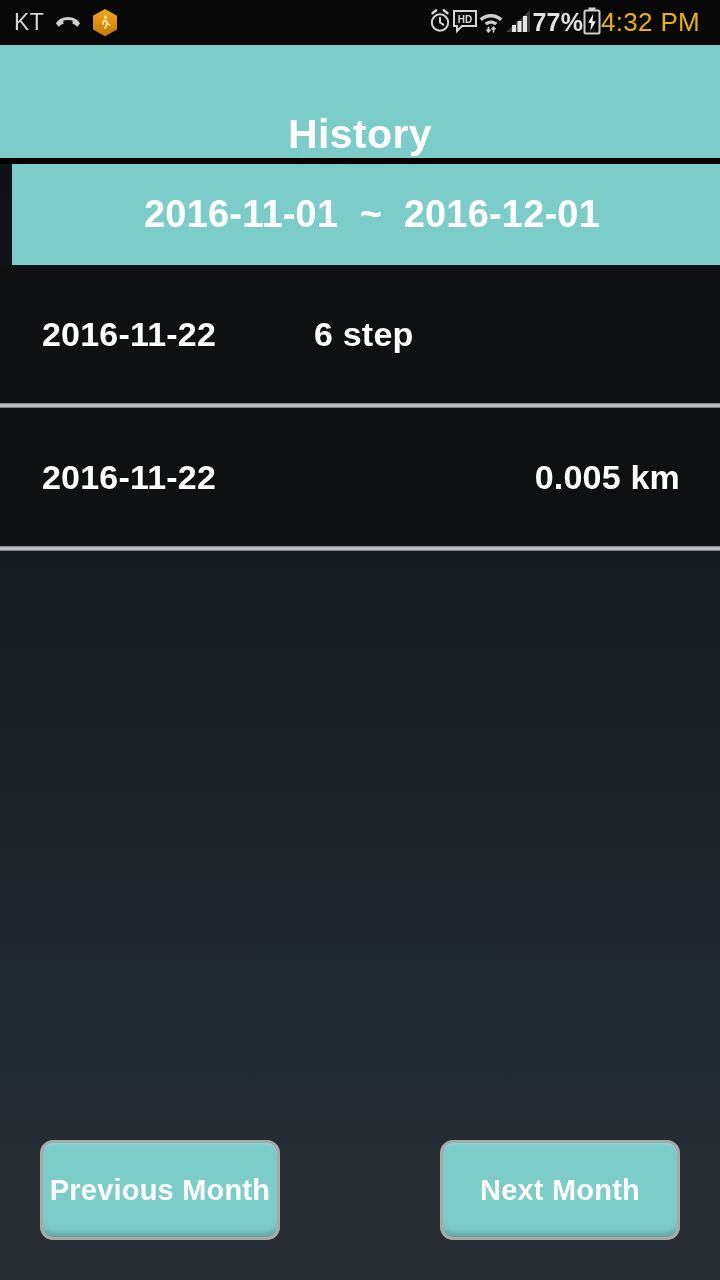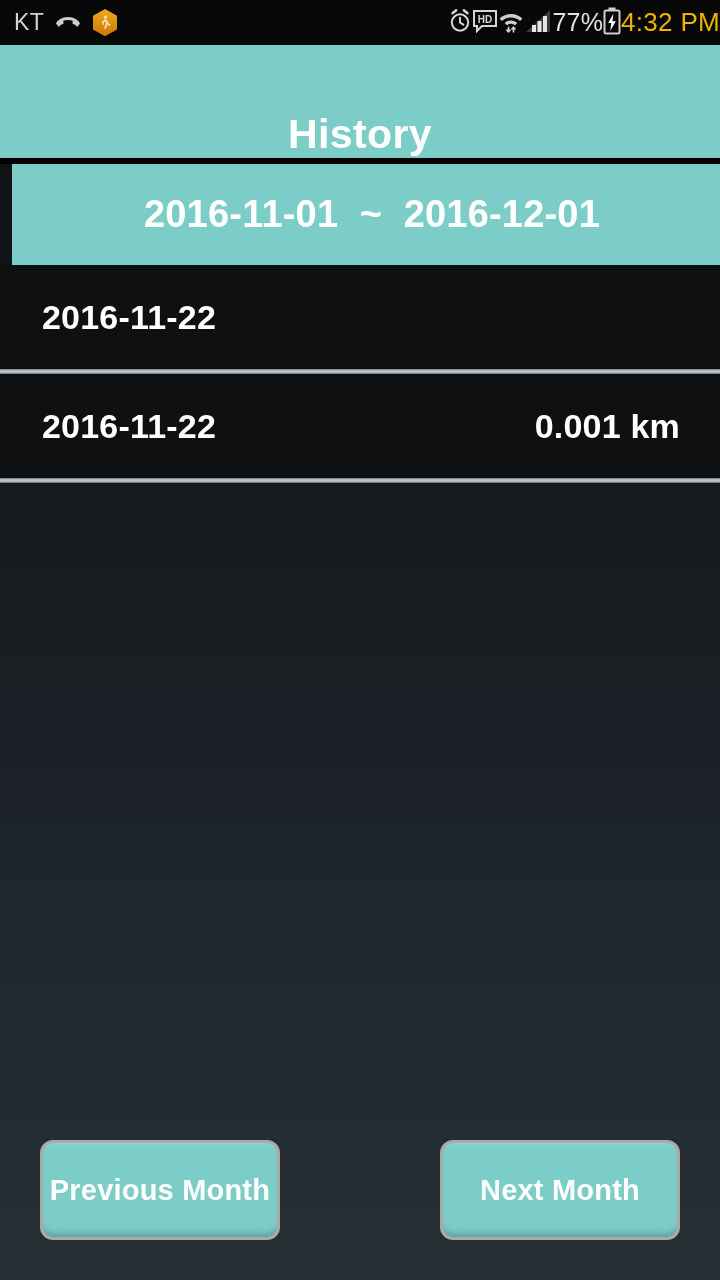--- a/index.html
+++ b/index.html
@@ -21,38 +21,38 @@
       #212931 78%,
       #272e33 100%);
   }
 
   
   .status-bar {
     position:absolute; top:0; left:0;
     width:720px; height:45px;
     background:#080808;
     display:flex; align-items:center;
-    padding:0 0 0 14px;
+    padding:0 20px 0 14px;
     color:#d8d8d8;
   }
   .sb-left { display:flex; align-items:center; gap:11px; }
   .sb-right { display:flex; align-items:center; margin-left:auto; }
 
   .carrier {
     font-size:23px; font-weight:400;
     color:#d2d2d2; letter-spacing:.5px;
   }
   .sb-ico { display:block; }
 
   .hex-badge {
     width:26px; height:28px; position:relative;
   }
 
   .sb-text {
-    font-size:25px; color:#e2e2e2; font-weight:400;
+    font-size:25px; color:#e2e2e2; font-weight:700;
     letter-spacing:.2px;
   }
   .clock { font-size:26px; color:#eab308; letter-spacing:.3px; }
 
   
   .title-bar {
     position:absolute; top:45px; left:0;
     width:720px; height:113px;
     background:#7ccdc8;
     display:flex; align-items:flex-end; justify-content:center;
@@ -77,21 +77,21 @@
   .range-text {
     color:#ffffff; font-size:38px; font-weight:bold;
     letter-spacing:.2px; white-space:pre;
   }
 
   
   .list { position:absolute; top:265px; left:0; width:720px; }
 
   .row {
     position:relative;
-    width:720px; height:104px;
+    width:720px; height:138px;
     background:#0e1012;
     display:flex; align-items:center;
   }
   .row .col {
     color:#ffffff; font-size:34px; font-weight:bold;
     letter-spacing:.2px;
   }
   .col-date  { position:absolute; left:42px; }
   .col-steps { position:absolute; left:314px; }
   .col-dist  { position:absolute; right:40px; }
@@ -212,26 +212,27 @@
   <div class="bar-divider"></div>
 
   <div class="range-bar">
     <span class="range-text">2016-11-01  ~  2016-12-01</span>
   </div>
 
   <div class="list">
 
     <div class="row">
       <span class="col col-date">2016-11-22</span>
+      <span class="col col-steps">6 step</span>
     </div>
     <div class="row-sep"></div>
 
     <div class="row">
       <span class="col col-date">2016-11-22</span>
-      <span class="col col-dist">0.001 km</span>
+      <span class="col col-dist">0.005 km</span>
     </div>
     <div class="row-sep"></div>
 
   </div>
 
   <div class="btn-bar">
     <div class="month-btn btn-next">Next Month</div>
     <div class="month-btn btn-prev">Previous Month</div>
   </div>
 

